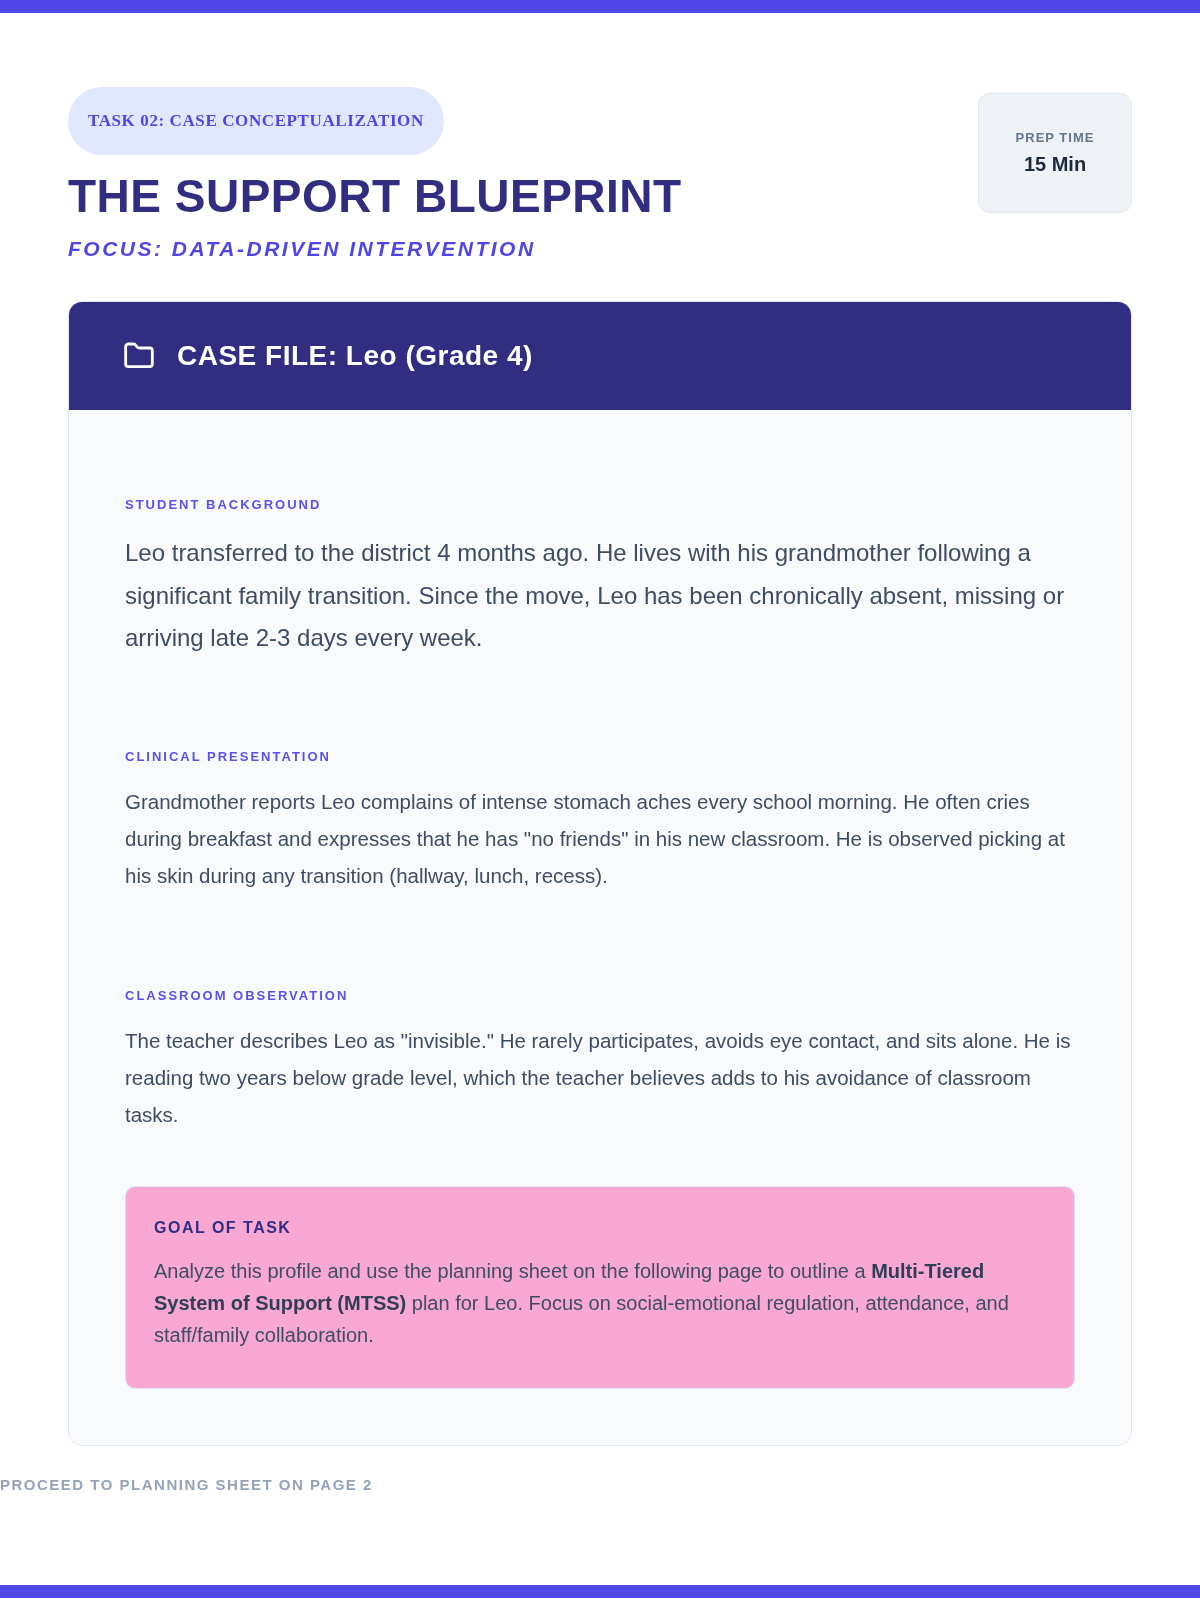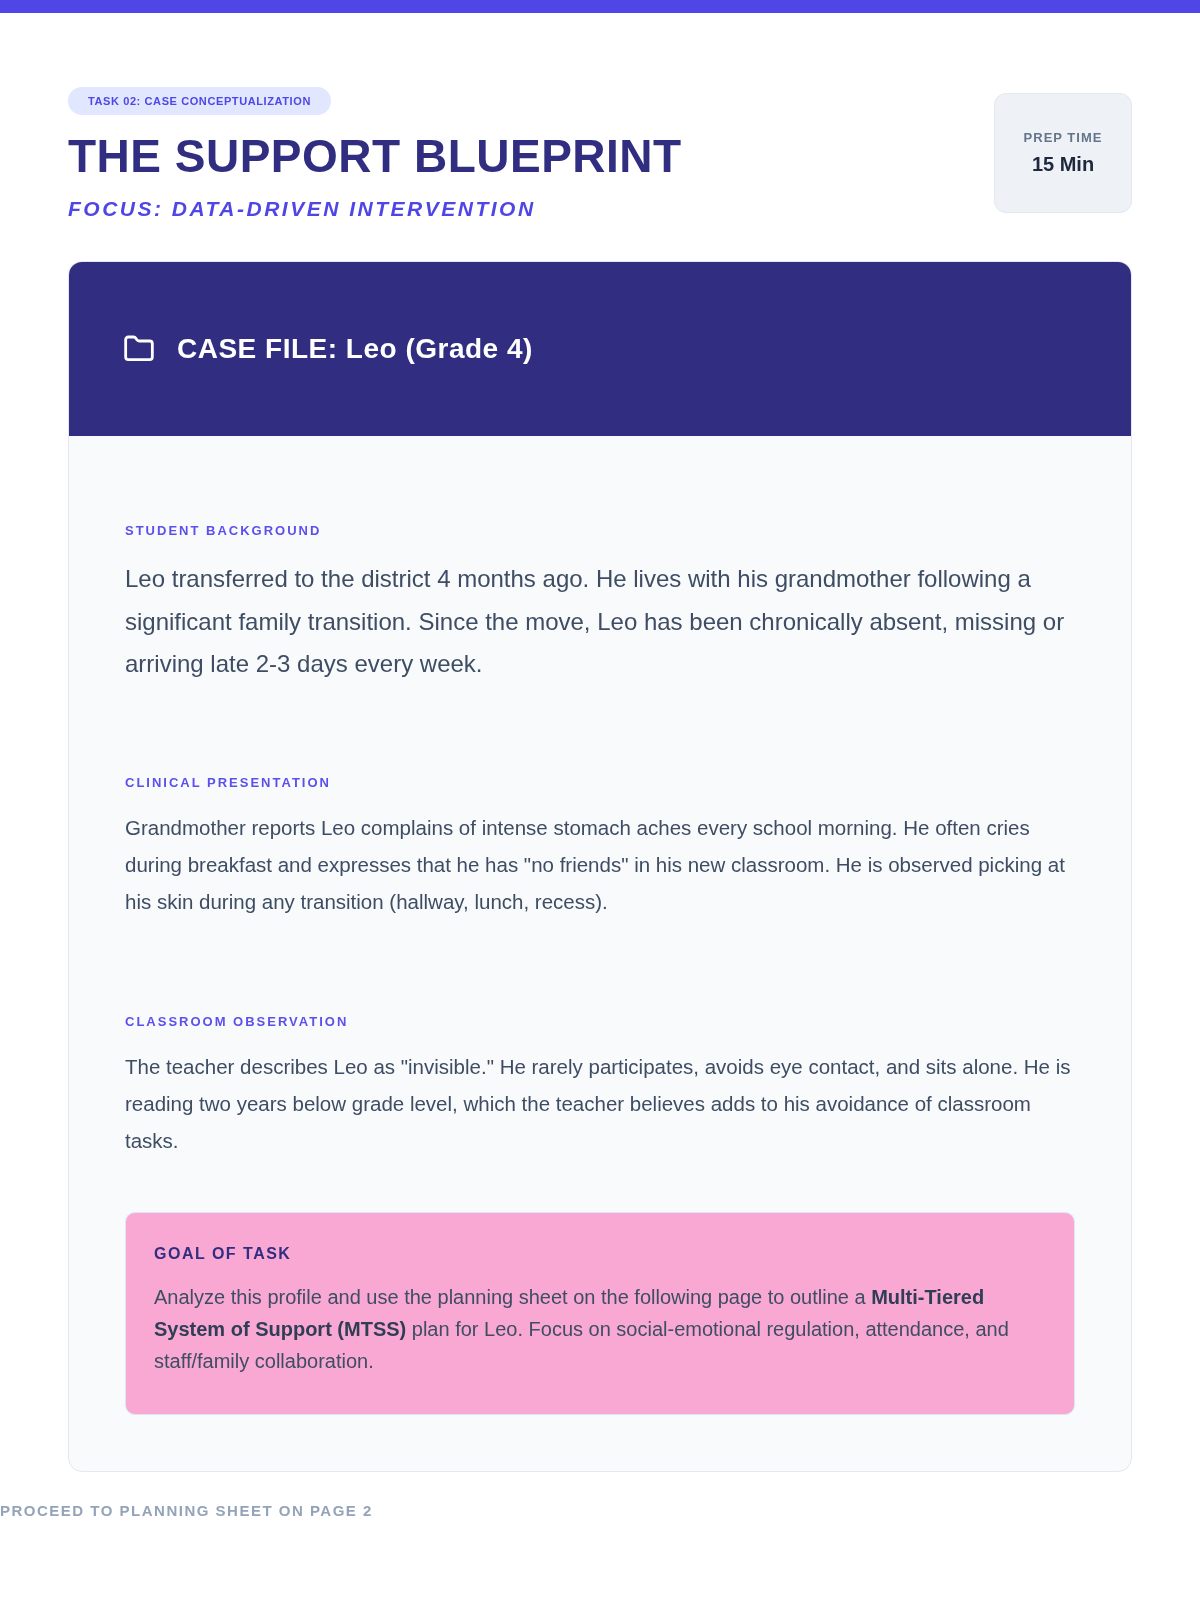--- a/index.html
+++ b/index.html
@@ -17,30 +17,30 @@
     --prep-value:#1e293b;
     --rule:#e6ebfa;
   }
   *{box-sizing:border-box;margin:0;padding:0}
   html,body{background:#ffffff}
   body{font-family:"Liberation Sans","DejaVu Sans",sans-serif;}
   .page{width:1200px;height:1600px;background:#ffffff;overflow:hidden;position:relative;}
   .topbar{height:13px;width:100%;background:var(--accent);}
   .header{margin:0 68px;padding-top:74px;display:flex;justify-content:space-between;align-items:flex-start;}
   .badge{display:inline-block;background:var(--badge-bg);color:var(--accent);font-weight:700;
-    font-size:11px;letter-spacing:.6px;padding:8px 20px;border-radius:999px;}
+    font-size:17px;letter-spacing:.6px;padding:24px 20px;border-radius:999px;font-family:Liberation Serif, serif;}
   .title{font-size:46px;font-weight:800;color:var(--accent-dark);letter-spacing:.5px;margin-top:14px;}
   .subtitle{font-size:21px;font-weight:700;font-style:italic;color:var(--accent);letter-spacing:2.5px;margin-top:14px;}
-  .prep-box{width:138px;height:120px;background:var(--prep-bg);border:1px solid var(--card-border);
+  .prep-box{width:154px;height:120px;background:var(--prep-bg);border:1px solid var(--card-border);
     border-radius:12px;display:flex;flex-direction:column;align-items:center;justify-content:center;gap:8px;margin-top:6px;}
   .prep-label{font-size:13px;font-weight:700;letter-spacing:1px;color:var(--prep-label);}
   .prep-value{font-size:20px;font-weight:700;color:var(--prep-value);}
   .case-card{margin:40px 68px 0;border-radius:14px;border:1px solid var(--card-border);
     background:var(--card-bg);overflow:hidden;}
-  .case-header{background:var(--accent-dark);padding:71px 54px;display:flex;align-items:center;gap:22px;}
+  .case-header{background:var(--accent-dark);padding:38px 54px;display:flex;align-items:center;gap:22px;}
   .case-header h2{color:#ffffff;font-size:28px;font-weight:700;letter-spacing:.5px;}
   .folder-icon{display:inline-flex;align-items:center;}
   .case-body{padding:50px 56px 56px;}
   .section-label{color:var(--label-indigo);font-weight:700;font-size:13px;letter-spacing:2px;margin-bottom:20px;margin-top:37px;}
   .lead{font-size:24px;color:var(--body-text);line-height:1.78;}
   .cols{display:grid;grid-template-columns:1fr;gap:56px;margin-top:52px;}
   .col p{font-size:20.5px;color:var(--body-text);line-height:1.8;}
   .goal-box{margin-top:52px;background:#f9a8d4;border:1px solid var(--goal-border);border-radius:10px;
     padding:32px 28px 36px;}
   .goal-label{color:var(--accent-dark);font-weight:700;font-size:16px;letter-spacing:1.5px;margin-bottom:18px;}

